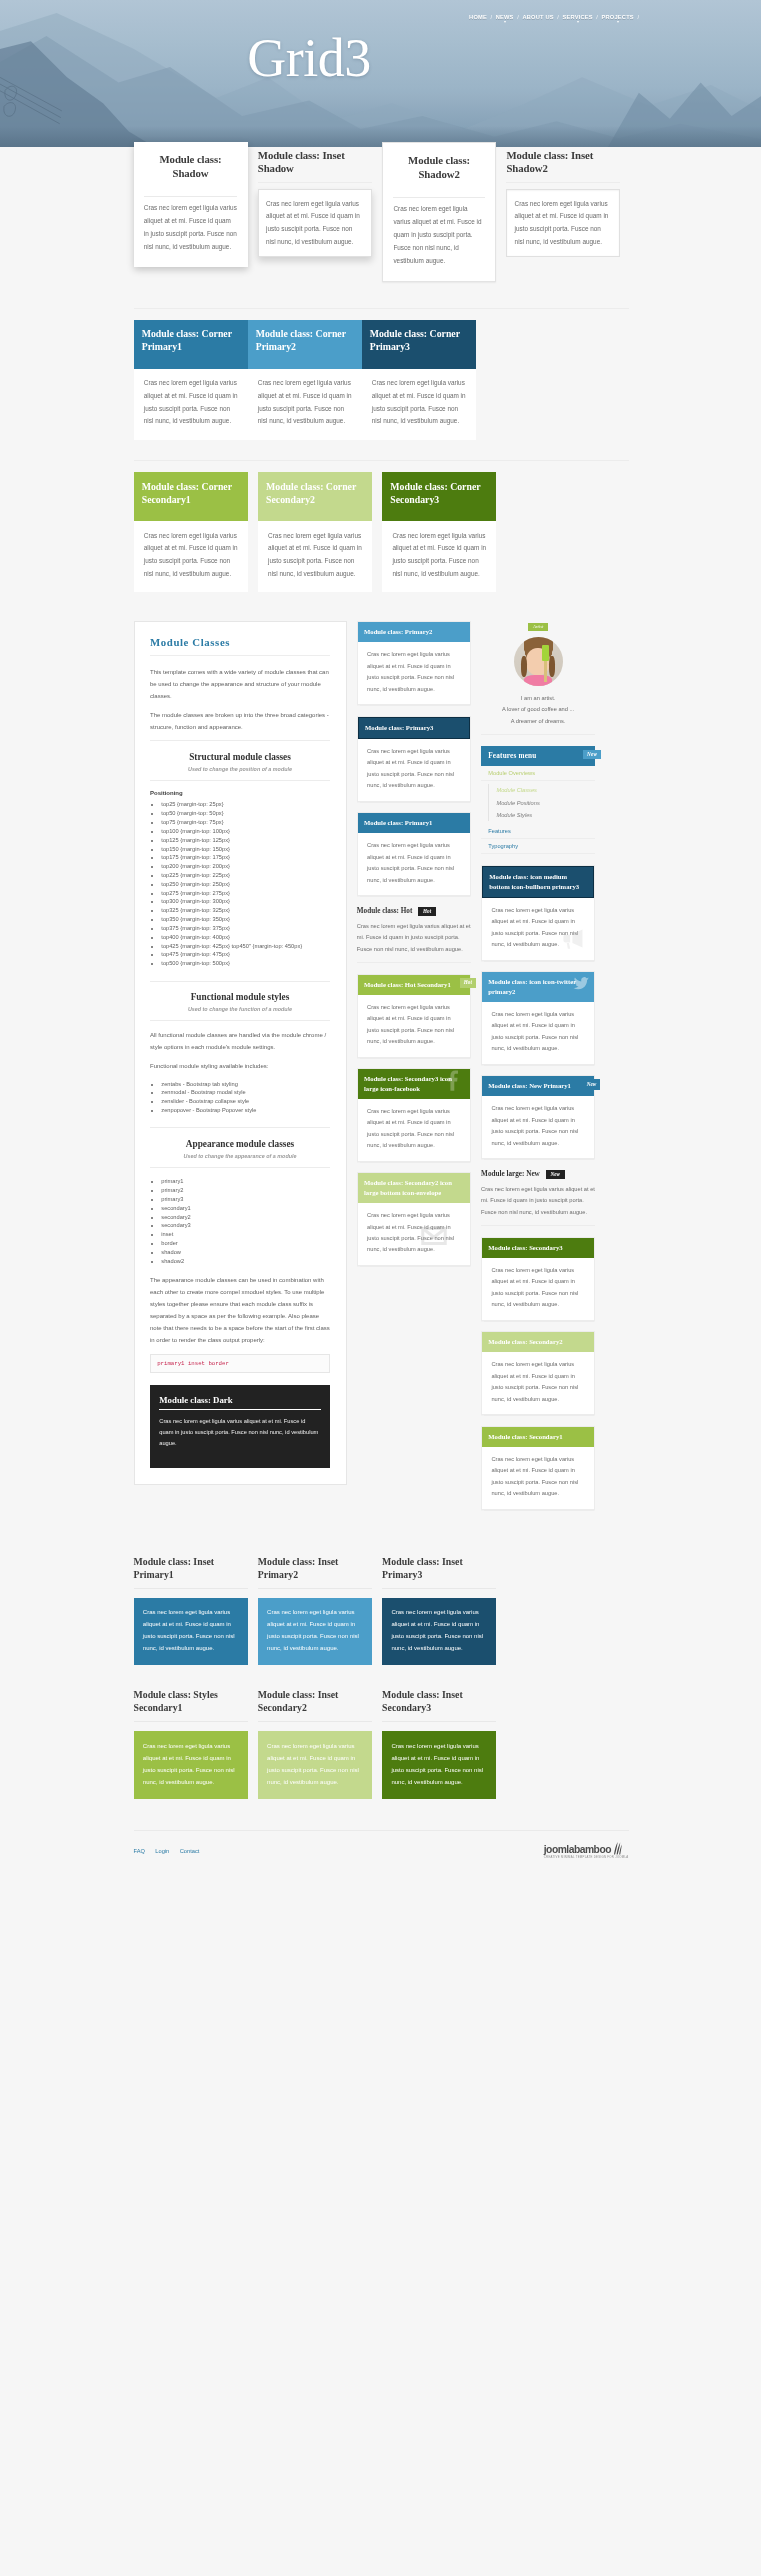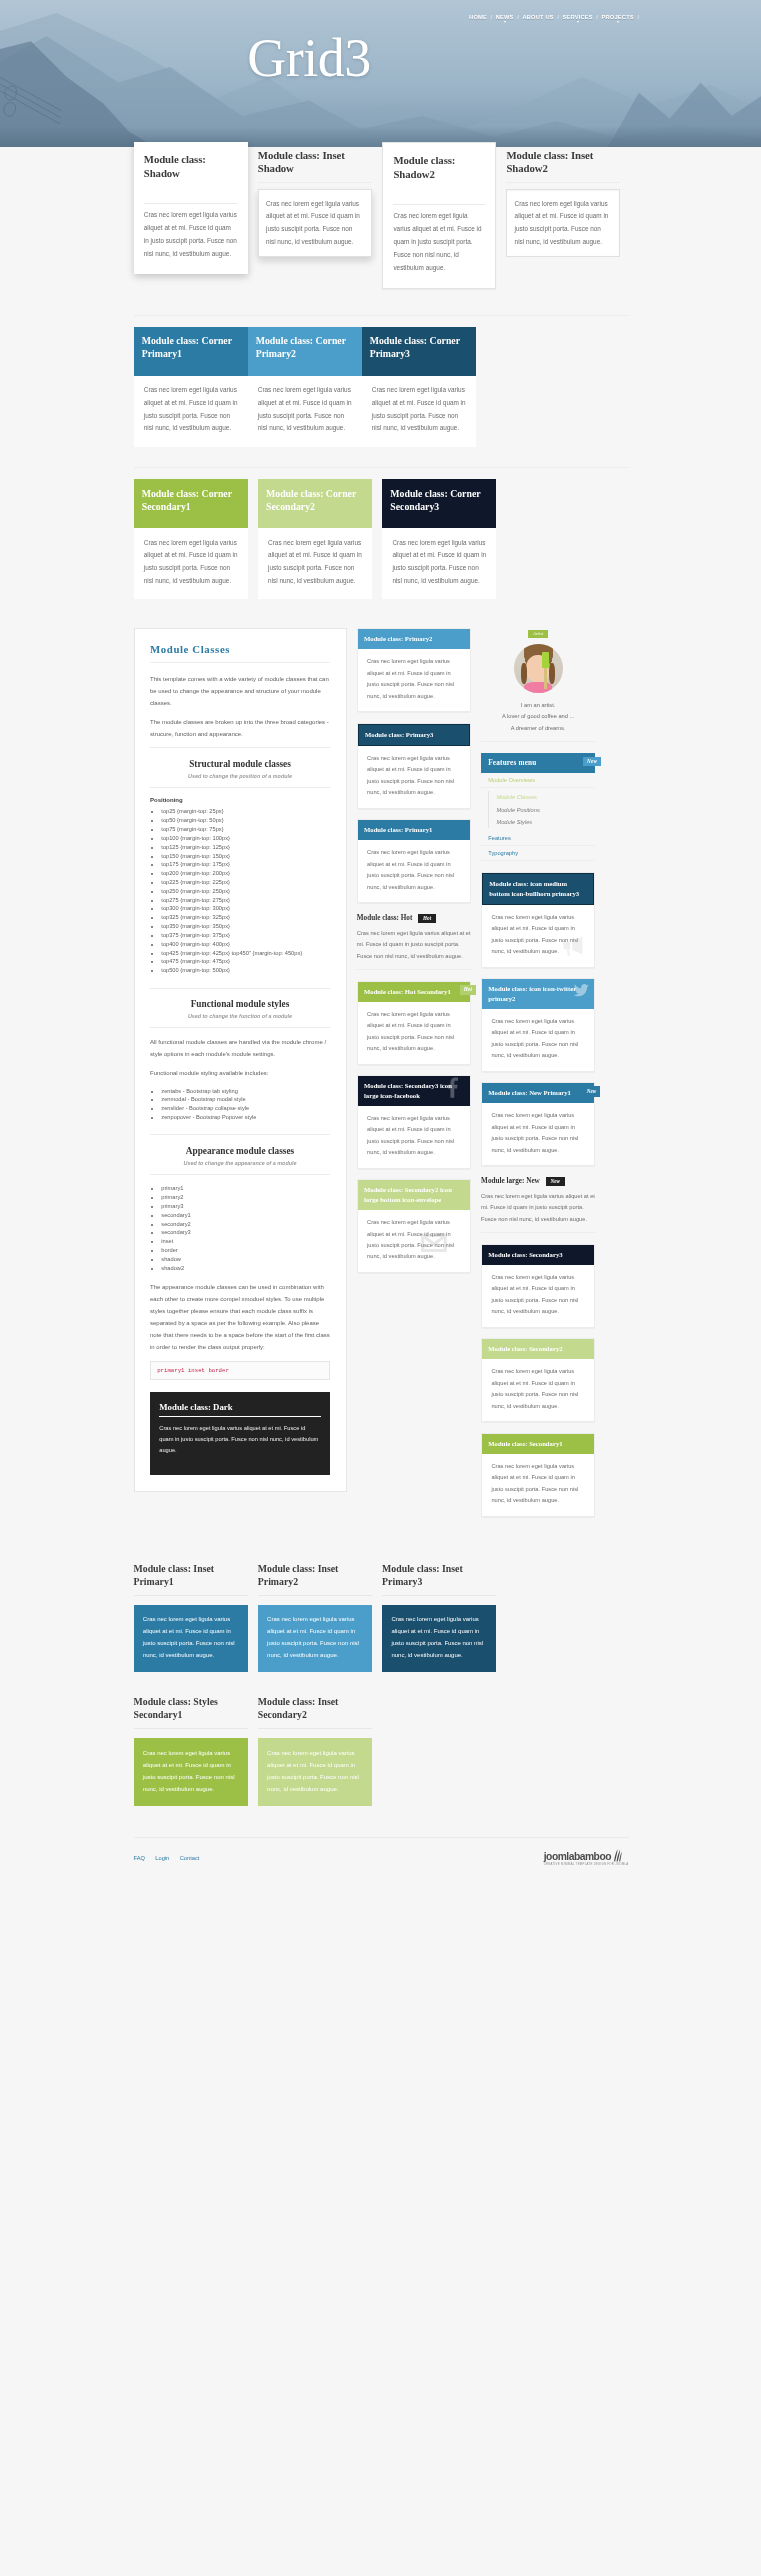--- a/index.html
+++ b/index.html
@@ -75,21 +75,21 @@
     line-height: 1.25;
     color: #3b3b3b;
     letter-spacing: -0.1px;
   }
   .mod .body {
     font-size: 6.4px;
     line-height: 2.0;
     color: #6b6b6b;
   }
   .card-plain { background:#fff; padding: 11.3px 10.3px 13.4px 10.3px; }
-  .card-plain h3 { margin-bottom: 5.2px; padding-bottom: 23px; border-bottom: 0.5px solid #eaeaea; }
+  .card-plain h3 { margin-bottom: 5.2px; padding-bottom: 16px; border-bottom: 0.5px solid #eaeaea; text-align: center; }
   .sh1 { box-shadow: 0 3.1px 7.2px rgba(0,0,0,.20); }
   .sh2 { border: 0.5px solid #e3e3e3; box-shadow: 0 1px 1.5px rgba(0,0,0,.06); }
   .insetbox {
     border: 0.5px solid #e0e0e0; background:#fff; padding: 7.2px 7.2px;
     box-shadow: inset 0 0.5px 1.5px rgba(0,0,0,.08);
   }
   .insetbox.sh { box-shadow: 0 3.6px 7.2px rgba(0,0,0,.16); }
   .hdr-only h3 { margin-bottom: 6.2px; padding-bottom: 6.2px; border-bottom:0.5px solid #ececec; }
 
   
@@ -104,21 +104,21 @@
     line-height: 1.35;
     min-height: 49px;
   }
   .corner .cbody { background:#fff; padding: 8.2px 8.2px 11.3px 10.3px; }
 
   .bg-p1 { background:#2b7ba5; }
   .bg-p2 { background:#4b9ec9; }
   .bg-p3 { background:#1b4f6e; }
   .bg-s1 { background:#9bc045; }
   .bg-s2 { background:#c3d98d; }
-  .bg-s3 { background:#0f172a; }
+  .bg-s3 { background:#4d7c0f; }
 
   
   .article {
     background:#fff; border:0.5px solid #e6e6e6;
     padding: 13.4px 15.5px 15.5px 15.5px;
   }
   .article h1 {
     font-family: "Liberation Serif", serif;
     color: #2b7ba5;
     font-size: 10.8px; font-weight:700; letter-spacing: 0.6px;
@@ -627,20 +627,24 @@
     <div class="wrap" style="padding-top:24px;">
       <div class="row" style="gap:10.3px;">
         <div class="insetcol" style="width:114px;">
           <div class="title">Module class: Styles Secondary1</div>
           <div class="fill bg-s1">Cras nec lorem eget ligula varius aliquet at et mi. Fusce id quam in justo suscipit porta. Fusce non nisl nunc, id vestibulum augue.</div>
         </div>
         <div class="insetcol" style="width:114px;">
           <div class="title">Module class: Inset Secondary2</div>
           <div class="fill bg-s2">Cras nec lorem eget ligula varius aliquet at et mi. Fusce id quam in justo suscipit porta. Fusce non nisl nunc, id vestibulum augue.</div>
         </div>
+        <div class="insetcol" style="width:114px;">
+          <div class="title">Module class: Inset Secondary3</div>
+          <div class="fill bg-s3">Cras nec lorem eget ligula varius aliquet at et mi. Fusce id quam in justo suscipit porta. Fusce non nisl nunc, id vestibulum augue.</div>
+        </div>
         <div style="width:114px;"></div>
       </div>
     </div>
   </div>
 
   <div class="container">
     <div class="wrap" style="padding-top:20.6px;">
       <div class="footer">
         <div class="row" style="justify-content:space-between; align-items:center;">
           <div class="links">

